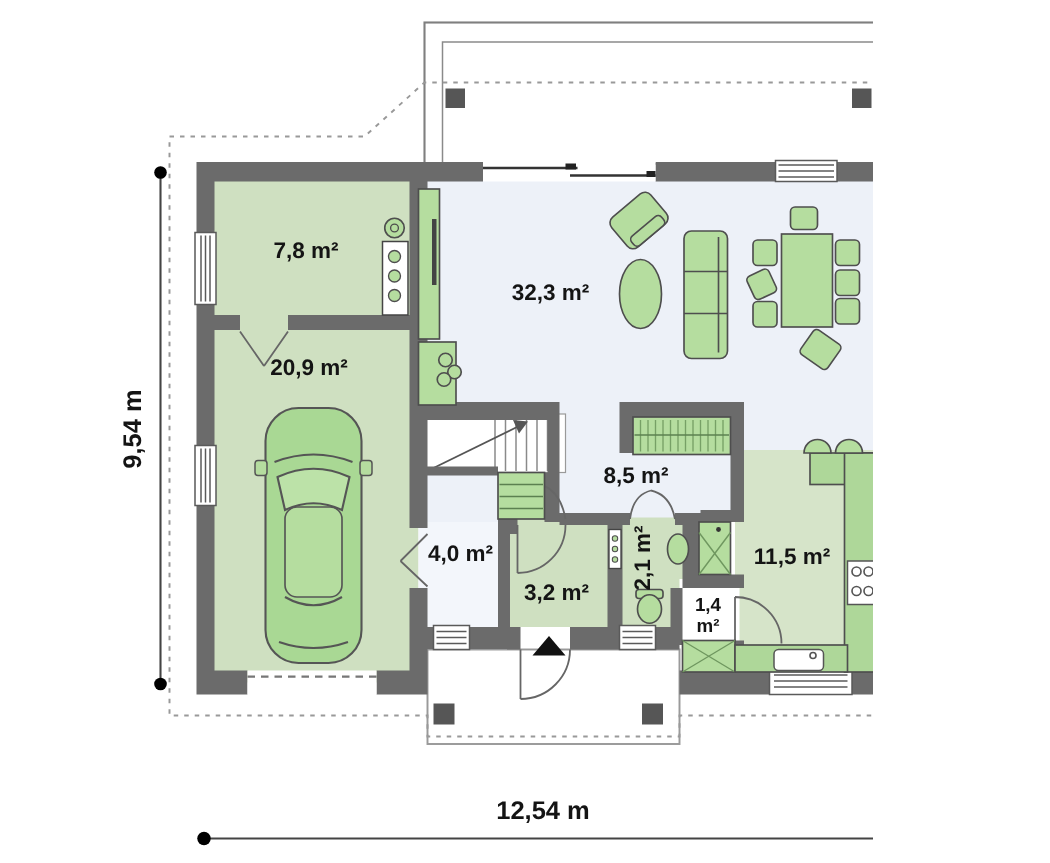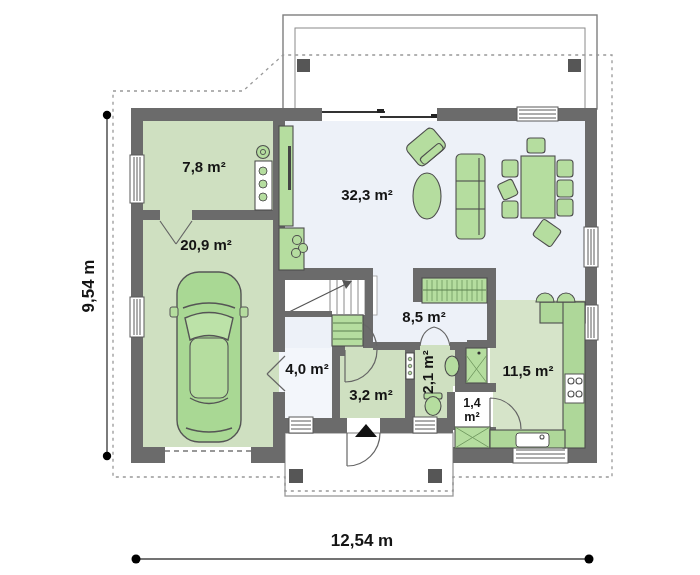--- a/index.html
+++ b/index.html
@@ -1,16 +1,16 @@
 <!DOCTYPE html>
 <html><head>
 <meta charset="utf-8">
 <style>
   html,body{margin:0;padding:0;background:#ffffff;}
-  #stage{position:relative;width:700px;height:575px;background:#fff;overflow:hidden;
+  #stage{position:relative;width:582px;height:575px;background:#fff;overflow:hidden;
          font-family:"Liberation Sans", sans-serif;}
   svg text{font-family:"Liberation Sans", sans-serif;font-weight:bold;fill:#141414;}
   .area-label{font-size:15px;}
   .area-label-small{font-size:12.5px;}
   .dim-label{font-size:17px;}
 </style>
 </head>
 <body>
 
 <div id="stage">

